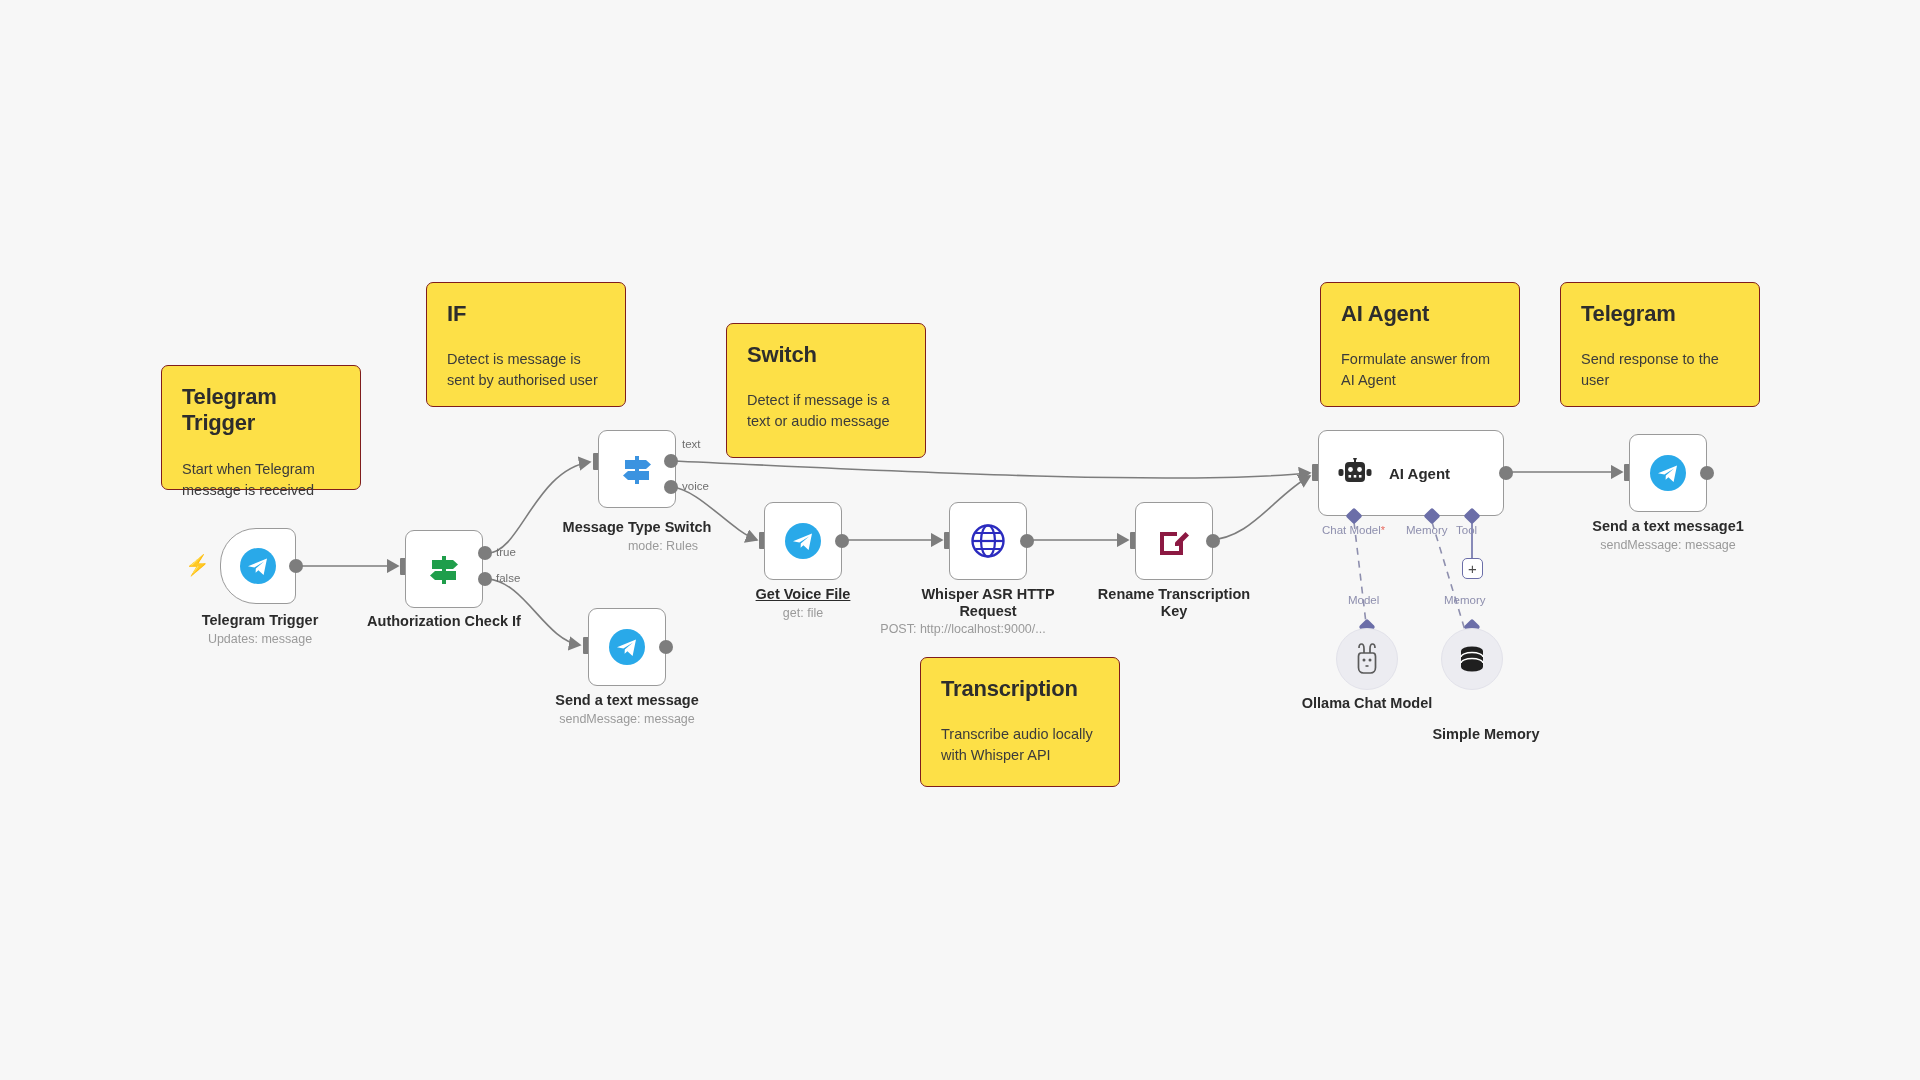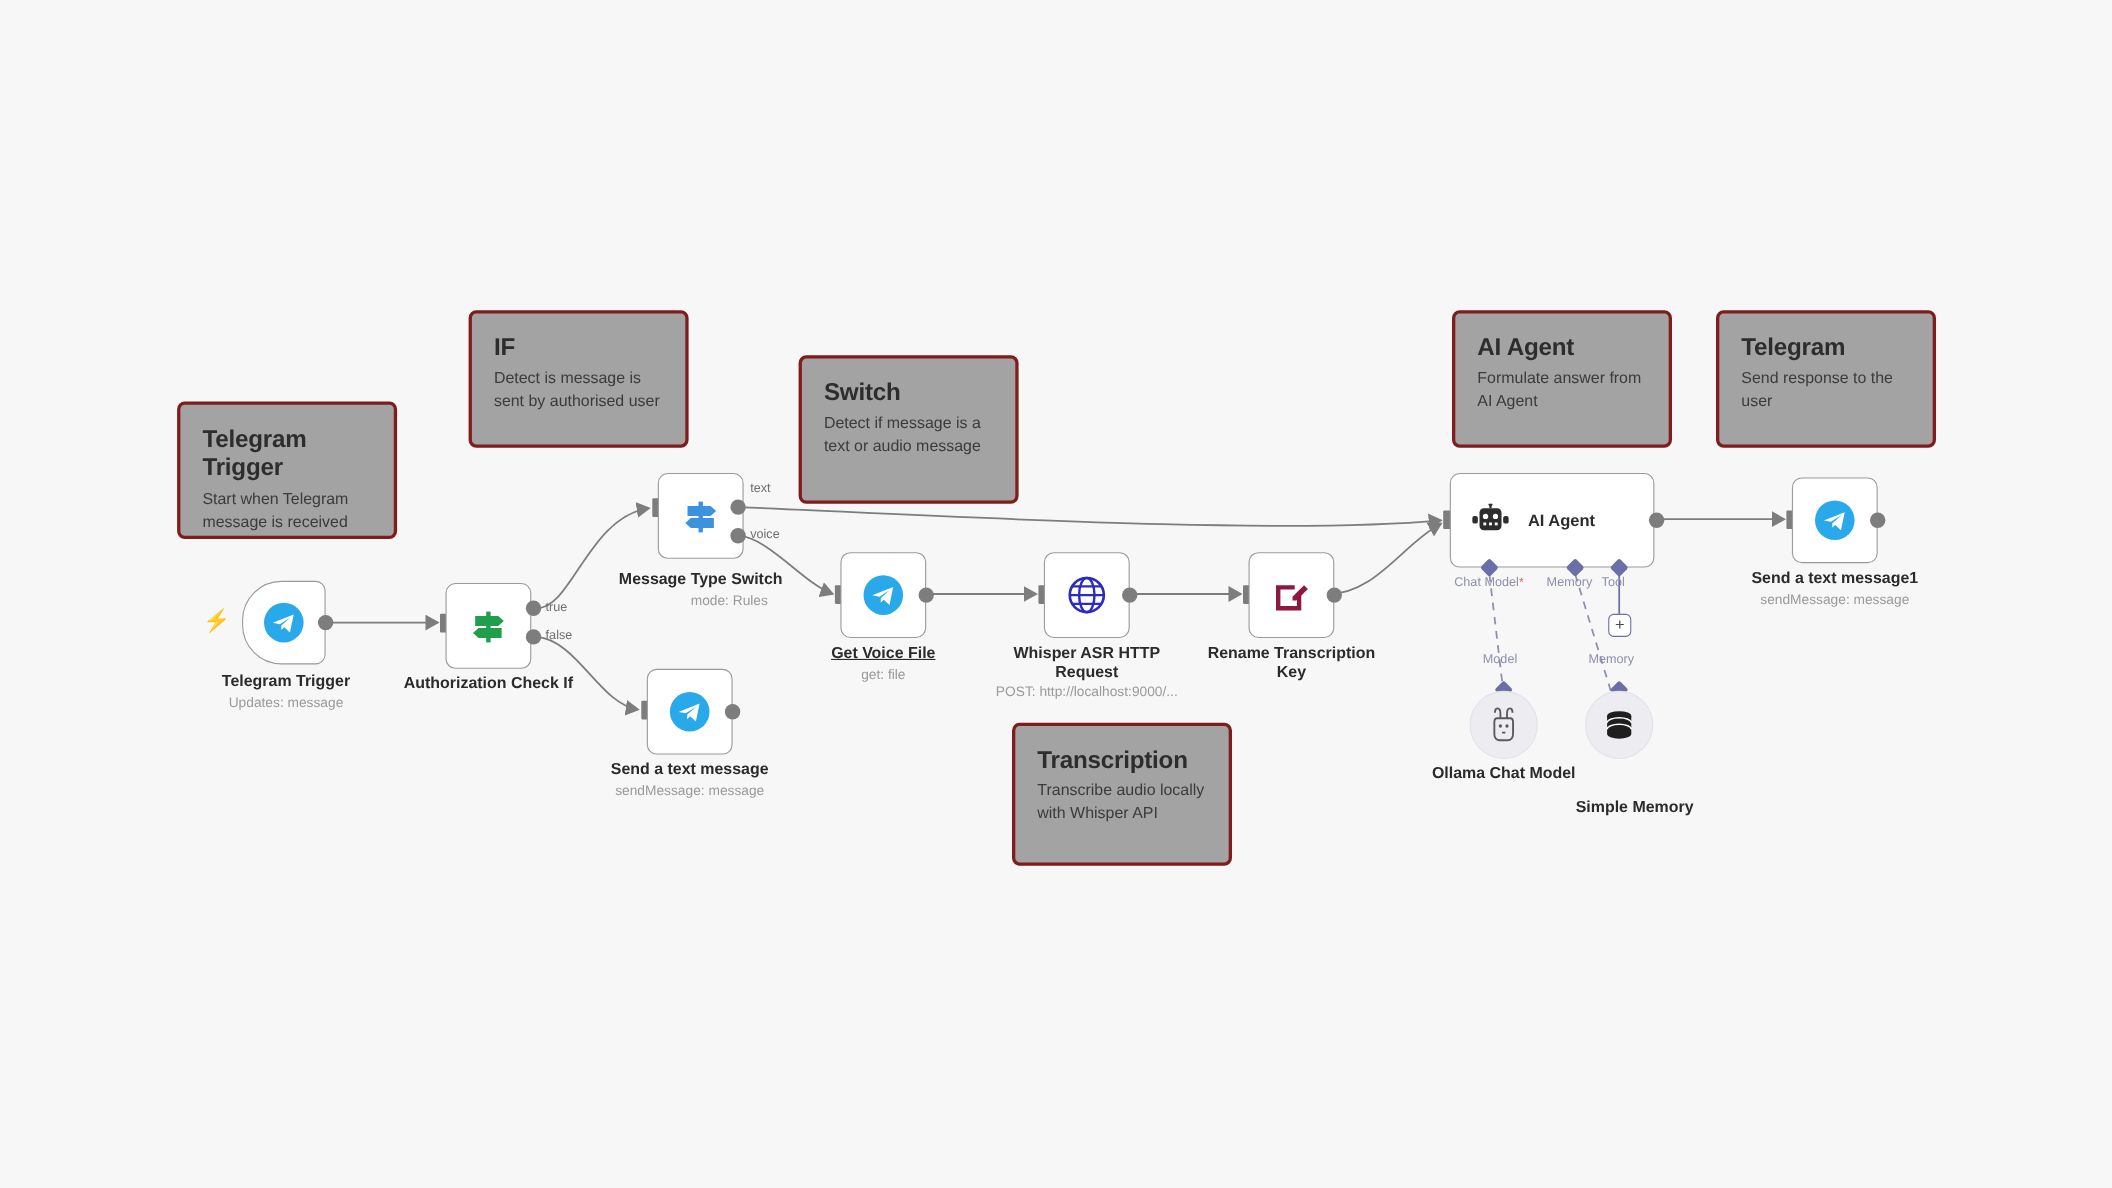--- a/index.html
+++ b/index.html
@@ -7,37 +7,37 @@
     width: 1920px; height: 1080px;
     background: #f7f7f7;
     font-family: "Liberation Sans", sans-serif;
     overflow: hidden;
   }
   #canvas { position: relative; width: 1920px; height: 1080px; }
 
   
   .sticky {
     position: absolute;
-    background: #a3a3a3;
+    background: #fde047;
     border-radius: 7px;
     padding: 18px 20px 16px 20px;
-    border: 3px solid #7f1d1d;
+    border: 1px solid #7f1d1d;
   }
   .sticky-title {
     font-size: 22px;
     font-weight: bold;
     color: #2d2d2d;
     line-height: 1.2;
     letter-spacing: -0.2px;
   }
   .sticky-body {
     font-size: 14.5px;
     color: #3b3b3b;
     line-height: 1.45;
-    margin-top: 5px;
+    margin-top: 22px;
   }
 
   
   .node {
     position: absolute;
     background: #ffffff;
     border: 1.6px solid #9a9a9a;
     border-radius: 9px;
     display: flex;
     align-items: center;
@@ -265,21 +265,21 @@
       <circle cx="20" cy="20" r="15.5" fill="none" stroke="#2b2bbf" stroke-width="2.4"></circle>
       <ellipse cx="20" cy="20" rx="7" ry="15.5" fill="none" stroke="#2b2bbf" stroke-width="2.2"></ellipse>
       <line x1="4.5" y1="20" x2="35.5" y2="20" stroke="#2b2bbf" stroke-width="2.2"></line>
       <line x1="7.5" y1="12" x2="32.5" y2="12" stroke="#2b2bbf" stroke-width="2"></line>
       <line x1="7.5" y1="28" x2="32.5" y2="28" stroke="#2b2bbf" stroke-width="2"></line>
     </svg>
   </div>
   <div class="port-out" style="left:1020px; top:534px;"></div>
   <div class="node-label" style="left:898px; top:586px; width:180px;">Whisper ASR HTTP
 Request</div>
-  <div class="node-sub" style="left:878px; top:622px; width:220px;">POST: http://localhost:9000/...</div>
+  <div class="node-sub" style="left:853px; top:622px; width:220px;">POST: http://localhost:9000/...</div>
 
   <div class="port-in" style="left:1130px; top:532px;"></div>
   <div class="node" style="left:1135px; top:502px; width:78px; height:78px;">
     <svg width="38" height="38" viewBox="0 0 38 38">
       <path d="M5 10 h17 v4 h-13 v15 h15 v-11 h4 v15 h-23 z" fill="#8c1942"></path>
       <path d="M20 20.5 L30.5 10 L34 13.5 L23.5 24 h-3.5 z" fill="#8c1942"></path>
     </svg>
   </div>
   <div class="port-out" style="left:1206px; top:534px;"></div>
   <div class="node-label" style="left:1084px; top:586px; width:180px;">Rename Transcription

